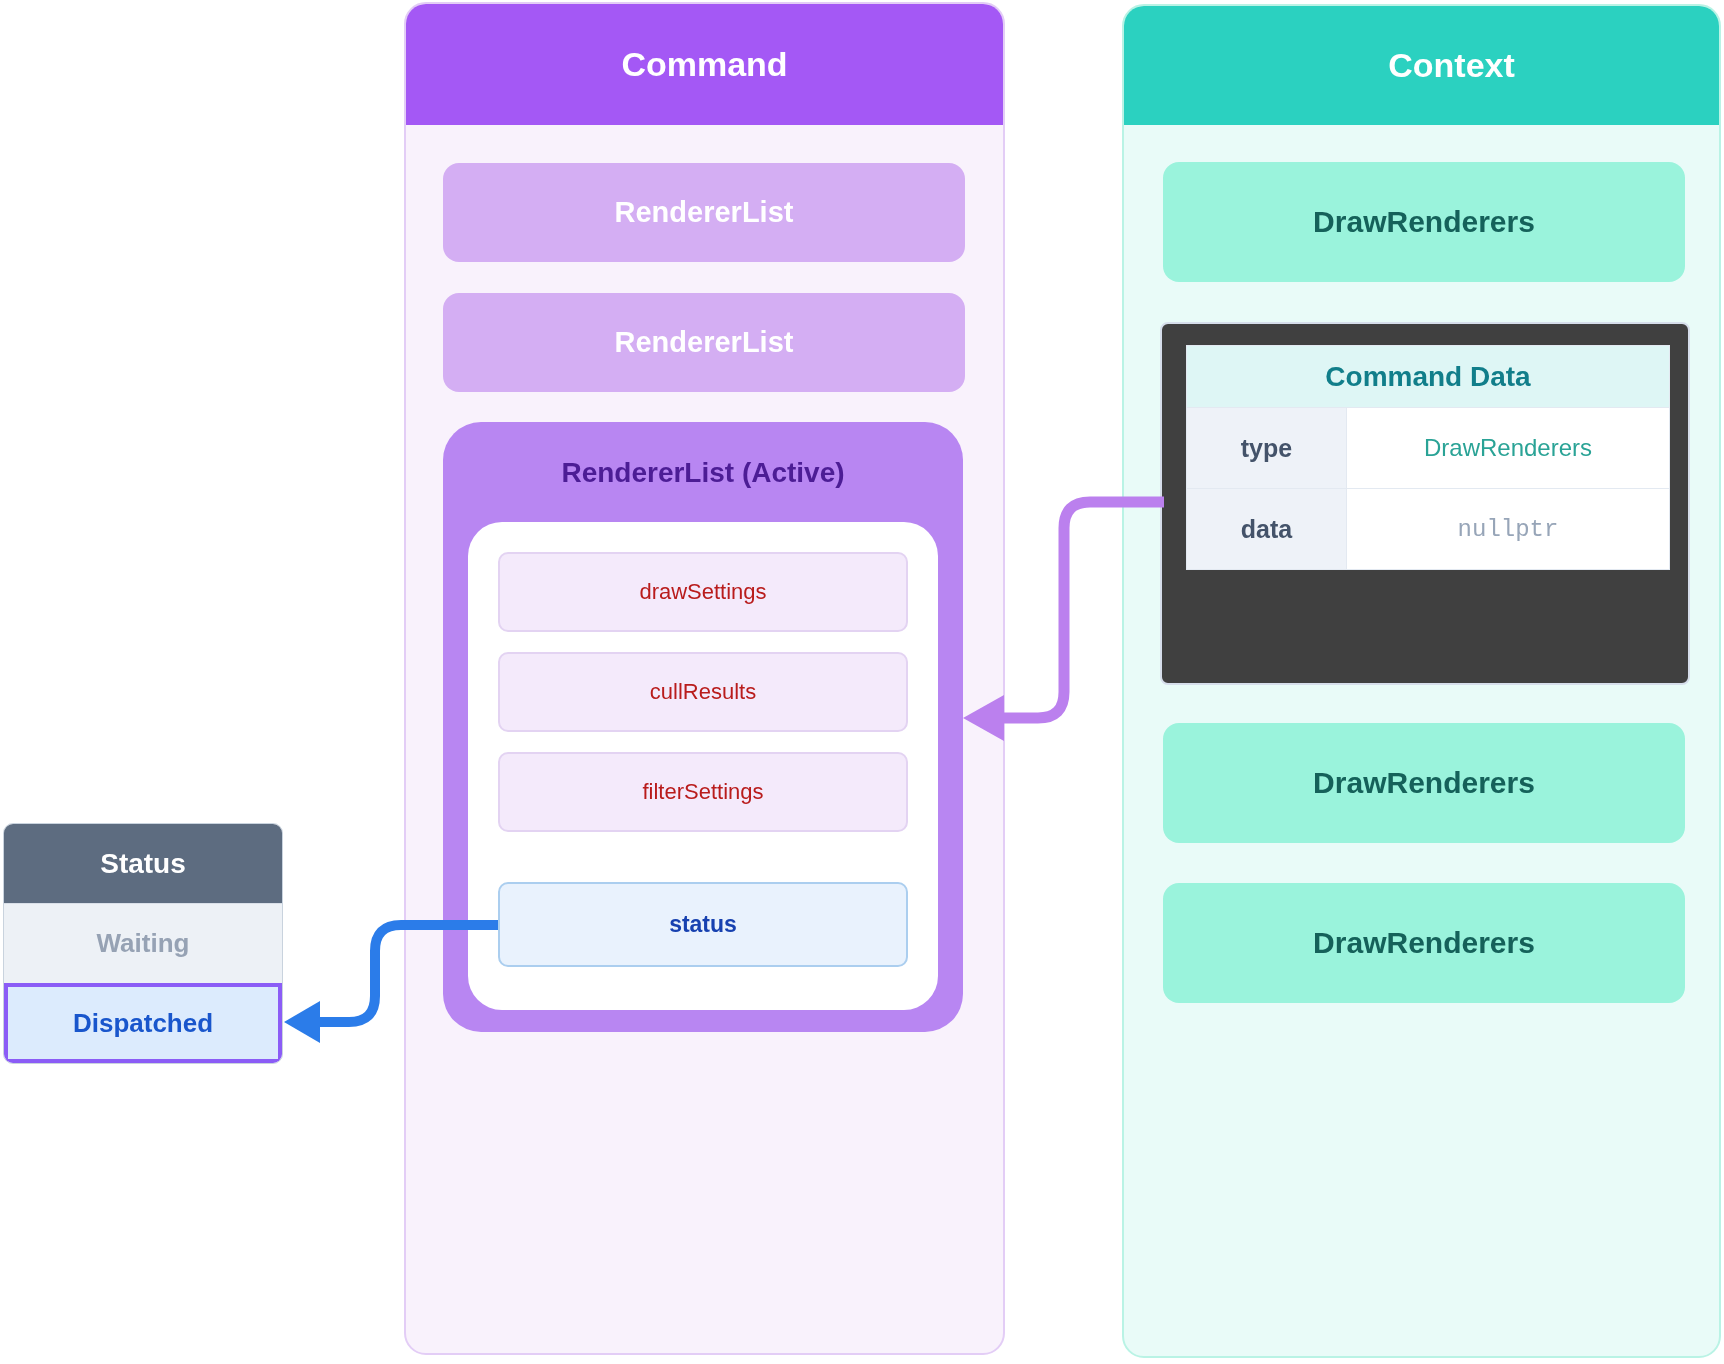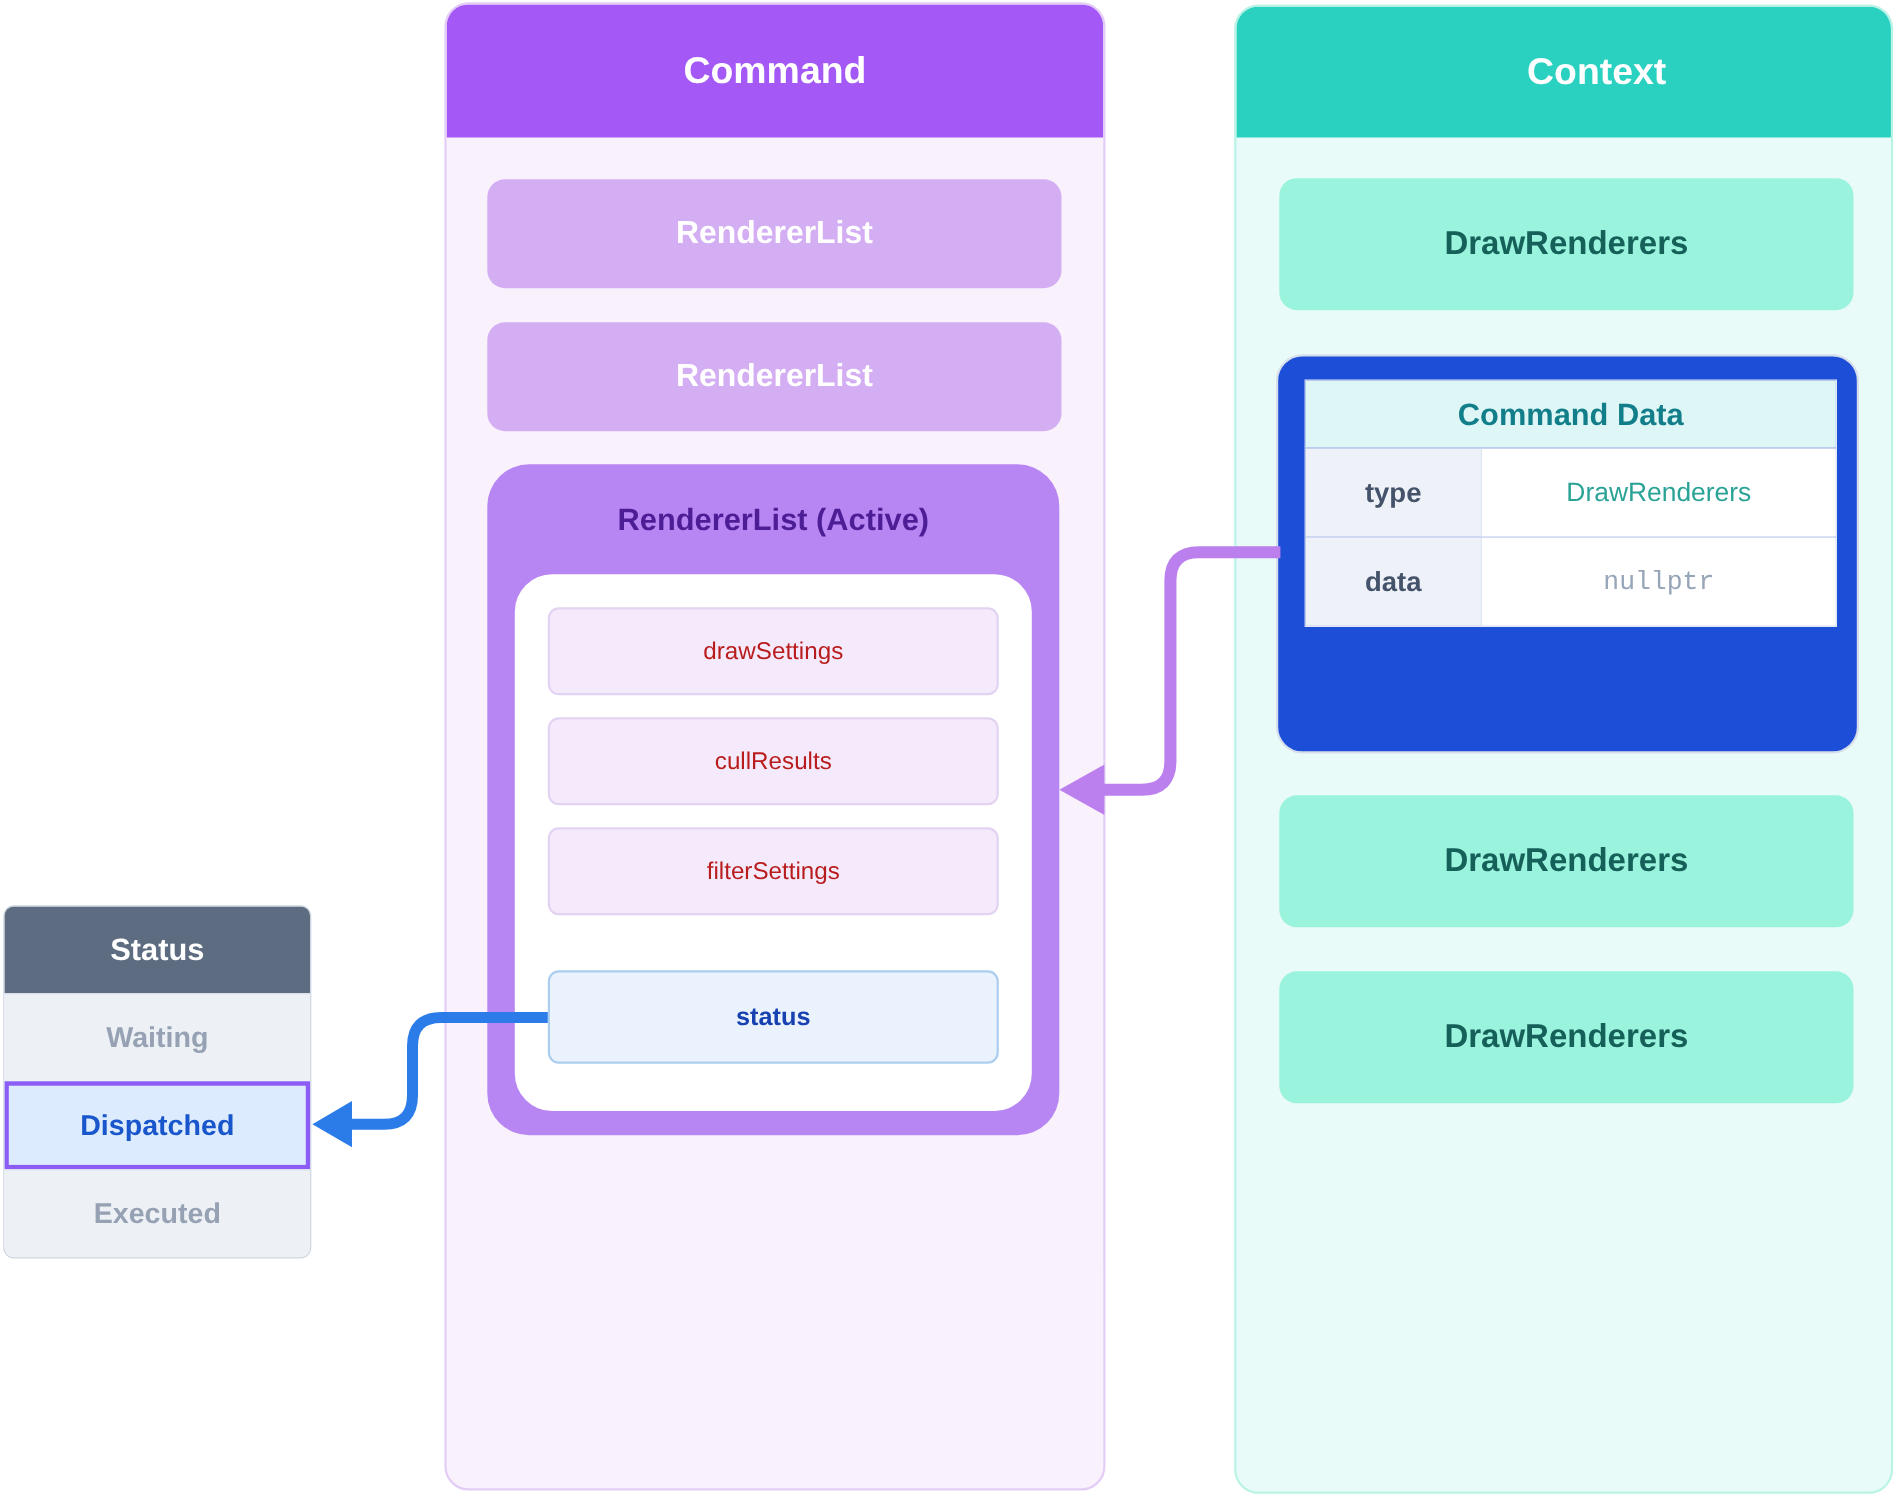--- a/index.html
+++ b/index.html
@@ -87,21 +87,21 @@
   }
   .ctx-item{
     position:absolute;left:1163px;width:522px;height:120px;
     background:#9af3dc;border-radius:16px;color:#15615a;
     font-size:30px;font-weight:bold;
     display:flex;align-items:center;justify-content:center;
   }
   
   .cmd-card{
     position:absolute;left:1160px;top:322px;width:530px;height:363px;
-    background:#1d4ed8;border:2px solid #d6deeb;border-radius:24px;
+    background:#404040;border:2px solid #d6deeb;border-radius:8px;
     box-sizing:border-box;
   }
   .cmd-table{
     position:absolute;left:24px;top:21px;width:482px;
     border:1px solid #e3e9f1;
   }
   .cmd-table-header{
     height:61px;background:#def6f5;color:#117e8a;
     font-size:28px;font-weight:bold;
     display:flex;align-items:center;justify-content:center;
@@ -146,21 +146,20 @@
       <div class="prop p2">cullResults</div>
       <div class="prop p3">filterSettings</div>
       <div class="prop status">status</div>
     </div>
   </div>
 
   <div class="status-table">
     <div class="status-header">Status</div>
     <div class="status-row">Waiting</div>
     <div class="status-row active">Dispatched</div>
-    <div class="status-row">Executed</div>
   </div>
 
   <div class="context-panel">
     <div class="context-header">Context</div>
   </div>
   <div class="ctx-item" style="top:162px;">DrawRenderers</div>
 
   <div class="cmd-card">
     <div class="cmd-table">
       <div class="cmd-table-header">Command Data</div>

